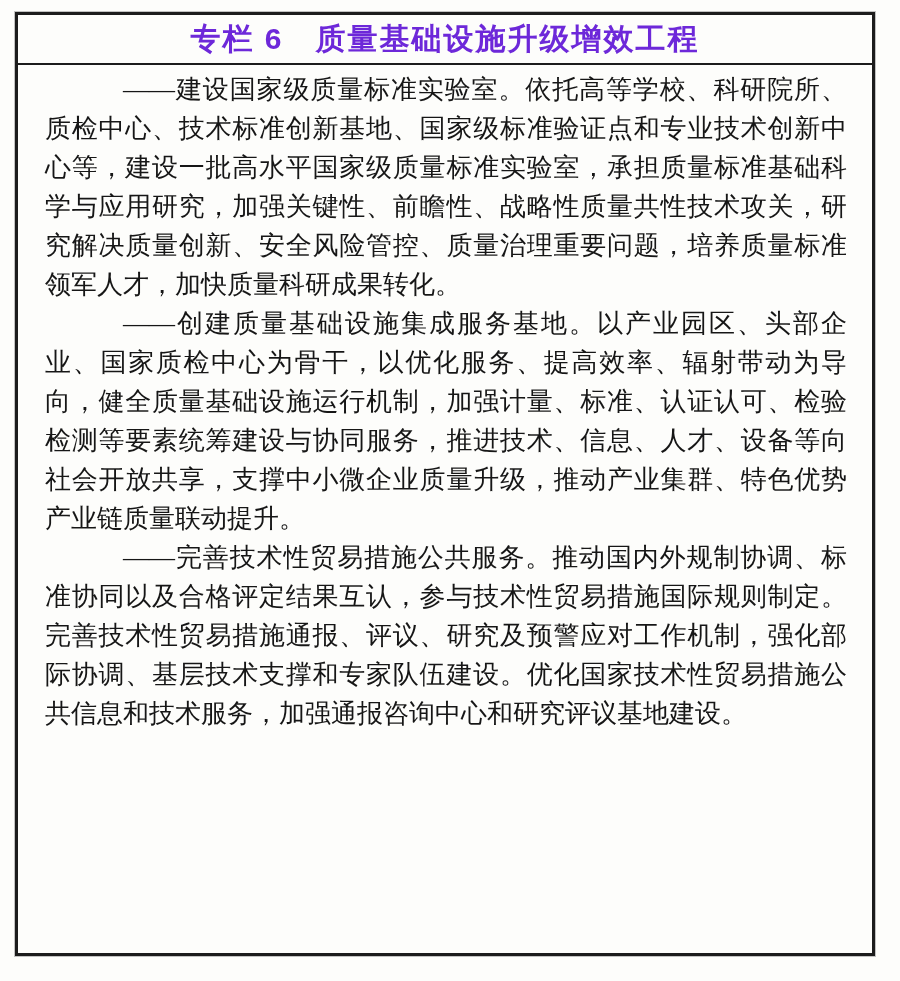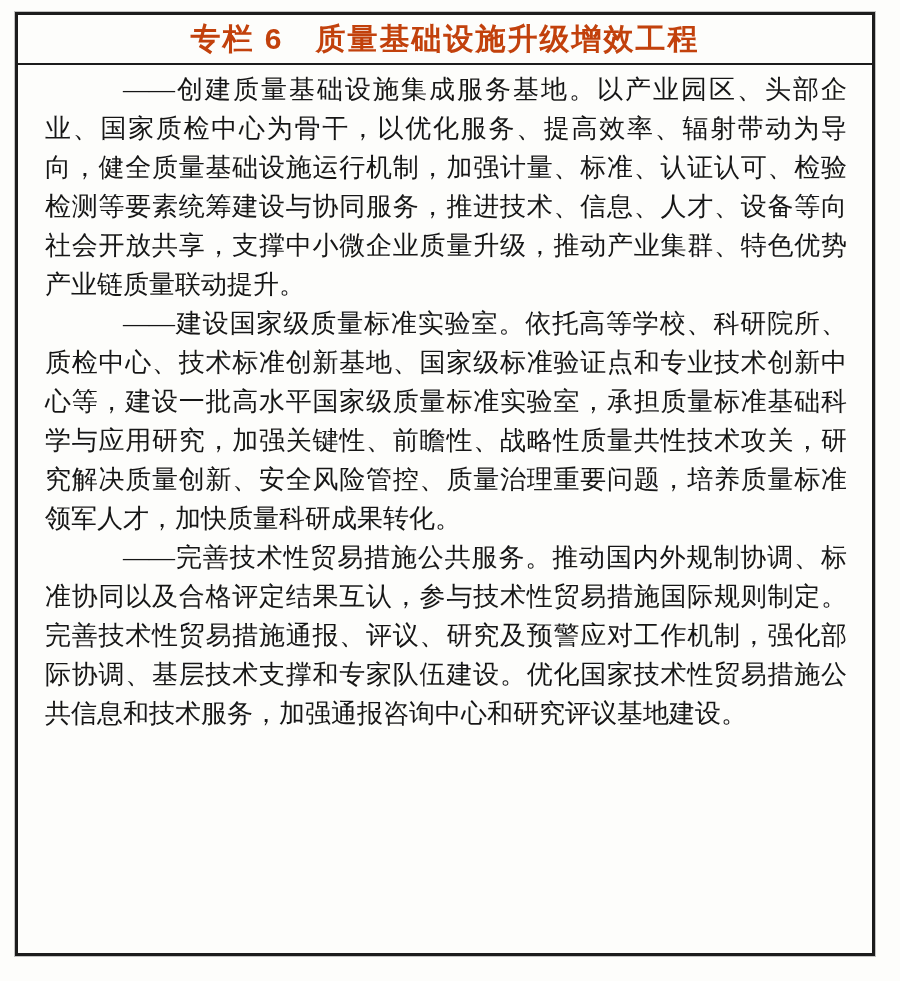--- a/index.html
+++ b/index.html
@@ -33,21 +33,21 @@
   .panel-title{
     height:48px;
     border-bottom:2px solid var(--ink);
     display:flex;
     align-items:center;
     justify-content:center;
     font-family:"Liberation Sans", sans-serif;
     font-weight:bold;
     font-size:30px;
     letter-spacing:2px;
-    color:#c2410c;
+    color:#6d28d9;
   }
   .panel-body{
     padding:5px 25px 0 27px;
     font-size:26px;
     line-height:39px;
     text-align:justify;
     text-justify:inter-ideograph;
     color:#161616;
   }
   .panel-body p{
@@ -55,17 +55,17 @@
     text-indent:3em;
     word-break:break-all;
   }
 </style>
 </head>
 <body>
 
 <div class="panel">
   <div class="panel-title">专栏 6　质量基础设施升级增效工程</div>
   <div class="panel-body">
+    <p>——建设国家级质量标准实验室。依托高等学校、科研院所、质检中心、技术标准创新基地、国家级标准验证点和专业技术创新中心等，建设一批高水平国家级质量标准实验室，承担质量标准基础科学与应用研究，加强关键性、前瞻性、战略性质量共性技术攻关，研究解决质量创新、安全风险管控、质量治理重要问题，培养质量标准领军人才，加快质量科研成果转化。</p>
     <p>——创建质量基础设施集成服务基地。以产业园区、头部企业、国家质检中心为骨干，以优化服务、提高效率、辐射带动为导向，健全质量基础设施运行机制，加强计量、标准、认证认可、检验检测等要素统筹建设与协同服务，推进技术、信息、人才、设备等向社会开放共享，支撑中小微企业质量升级，推动产业集群、特色优势产业链质量联动提升。</p>
-    <p>——建设国家级质量标准实验室。依托高等学校、科研院所、质检中心、技术标准创新基地、国家级标准验证点和专业技术创新中心等，建设一批高水平国家级质量标准实验室，承担质量标准基础科学与应用研究，加强关键性、前瞻性、战略性质量共性技术攻关，研究解决质量创新、安全风险管控、质量治理重要问题，培养质量标准领军人才，加快质量科研成果转化。</p>
     <p>——完善技术性贸易措施公共服务。推动国内外规制协调、标准协同以及合格评定结果互认，参与技术性贸易措施国际规则制定。完善技术性贸易措施通报、评议、研究及预警应对工作机制，强化部际协调、基层技术支撑和专家队伍建设。优化国家技术性贸易措施公共信息和技术服务，加强通报咨询中心和研究评议基地建设。</p>
   </div>
 </div>
 
 </body></html>

